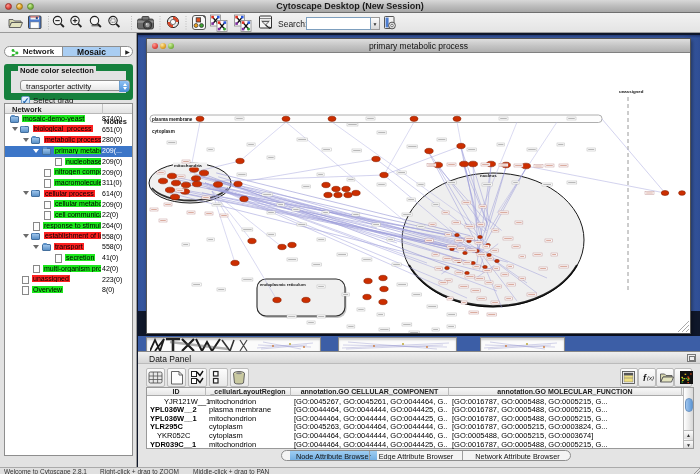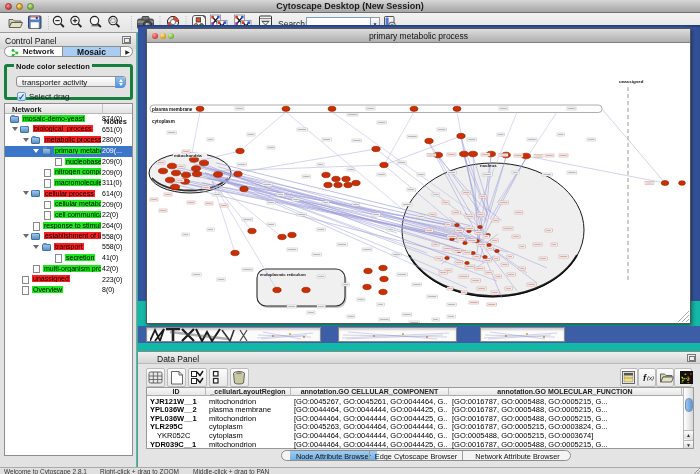--- a/index.html
+++ b/index.html
@@ -1,16 +1,16 @@
 <!DOCTYPE html>
 <html><head><meta charset="utf-8">
 <style>
 * { margin:0; padding:0; box-sizing:border-box; }
 html,body { width:700px; height:474px; overflow:hidden; font-family:"Liberation Sans",sans-serif; }
-#app { position:absolute; left:0; top:0; width:700px; height:474px; background:#14b8a6; }
+#app { position:absolute; left:0; top:0; width:700px; height:474px; background:#0f172a; }
 .abs { position:absolute; }
 
 
 #titlebar { position:absolute; left:0; top:0; width:700px; height:13px;
   background:linear-gradient(#d8d8d8,#bdbdbd 50%,#a6a6a6);
   border-bottom:1px solid #6f6f6f; }
 #titlebar .t { position:absolute; left:0; right:0; top:1px; text-align:center;
   font-size:9px; font-weight:bold; color:#1a1a1a; }
 .tl { position:absolute; top:3px; width:7px; height:7px; border-radius:50%; }
 .tl.r { left:5px;  background:radial-gradient(circle at 35% 30%, #ff9d95, #e0443d 60%, #a03028); border:0.5px solid #9d322b;}
@@ -19,36 +19,36 @@
 
 
 #toolbar { position:absolute; left:0; top:13px; width:700px; height:20px;
   background:linear-gradient(#f2f2f2,#e4e4e4); border-bottom:1px solid #9a9a9a; }
 #search-lab { position:absolute; left:278px; top:6px; font-size:8.5px; color:#222; }
 #search-box { position:absolute; left:306px; top:4px; width:65px; height:13px; background:#fff; border:1px solid #7d9fbe; }
 #search-drop { position:absolute; left:371px; top:4px; width:9px; height:13px; background:linear-gradient(#fdfdfd,#d8d8d8); border:1px solid #999; border-left:none; font-size:5px; color:#333; text-align:center; line-height:13px; }
 
 
 #leftpanel { position:absolute; left:0; top:33px; width:137px; height:434px; background:#e2e2e2; border-right:1px solid #9a9a9a; }
-#desktop { position:absolute; left:138px; top:25px; width:562px; height:276px; background:linear-gradient(90deg,#33539c 0%,#3c5ea6 3%,#3c5ea6 97%,#2e4d94 100%);text-decoration:underline; }
+#desktop { position:absolute; left:138px; top:35px; width:562px; height:276px; background:linear-gradient(90deg,#33539c 0%,#3c5ea6 3%,#3c5ea6 97%,#2e4d94 100%);text-decoration:underline; }
 #innerwin { position:absolute; left:8px; top:3px; width:545px; height:296px; background:#fff; border:1px solid #555; box-shadow:1px 2px 4px rgba(0,0,0,0.45); }
 #innertitle { position:absolute; left:0; top:0; width:543px; height:14px;
   background:linear-gradient(#dedede,#c3c3c3 55%,#b0b0b0); border-bottom:1px solid #808080; }
 #innertitle .t { position:absolute; left:0; right:0; top:2px; text-align:center; font-size:8.5px; color:#111; }
 .tl2 { position:absolute; top:4px; width:6px; height:6px; border-radius:50%; }
 #canvas-holder { position:absolute; left:0; top:14px; width:543px; height:280px; background:#fff; overflow:hidden; }
 
 
 #cp-head { position:absolute; left:0; top:0; width:136px; height:16px; background:linear-gradient(#f0f0f0,#d5d5d5); }
 #cp-head .t { position:absolute; left:5px; top:3px; font-size:8.5px; color:#111; }
 #cp-tabs { position:absolute; left:4px; top:13px; width:129px; height:11px; background:#fff; border:1px solid #8e8e8e; border-radius:7px; overflow:hidden; }
 #cp-tabs .seg1 { position:absolute; left:0; top:0; width:57px; height:11px; font-size:8px; font-weight:bold; color:#222; text-align:center; line-height:10px; }
 #cp-tabs .seg2 { position:absolute; left:57px; top:0; width:58px; height:11px; background:#a9cdf2; border-left:1px solid #8e8e8e; font-size:8.5px; font-weight:bold; color:#111; text-align:center; line-height:10px; }
 #cp-tabs .seg3 { position:absolute; left:115px; top:0; width:14px; height:11px; border-left:1px solid #8e8e8e; font-size:6px; color:#222; text-align:center; line-height:11px; }
-#groupbox { position:absolute; left:4px; top:31px; width:129px; height:36px; border:3px solid #15803d; border-radius:3px; }
+#groupbox { position:absolute; left:4px; top:31px; width:129px; height:36px; border:7px solid #15803d; border-radius:3px; }
 #groupbox .gt { position:absolute; left:7px; top:-5px; background:#e2e2e2; padding:0 2px; font-size:7.5px; font-weight:bold; color:#111; }
 #combo { position:absolute; left:9px; top:9px; width:110px; height:11px; background:linear-gradient(#fff,#e8e8e8); border:1px solid #909090; border-radius:3px; }
 #combo .ct { position:absolute; left:5px; top:1px; font-size:8px; color:#111; }
 #combo .cap { position:absolute; right:0px; top:0px; width:10px; height:11px; border-radius:0 3px 3px 0; background:linear-gradient(#8fc1f5,#4a8fd8); border-left:1px solid #6b9fd0; }
 #combo .cap:before { content:""; position:absolute; left:3px; top:2px; border-left:2.5px solid transparent; border-right:2.5px solid transparent; border-bottom:3px solid #fff; }
 #combo .cap:after { content:""; position:absolute; left:3px; bottom:2px; border-left:2.5px solid transparent; border-right:2.5px solid transparent; border-top:3px solid #fff; }
 #selnodes { position:absolute; left:10px; top:25px; width:100px; height:10px; }
 #selnodes .cb { position:absolute; left:0; top:0; width:9px; height:9px; background:linear-gradient(#eef6fe,#badcf8); border:1px solid #6f9cc8; border-radius:2px; color:#1c5faa; font-size:9px; line-height:9px; text-align:center; font-weight:bold;}
 #selnodes .lb { position:absolute; left:12px; top:0px; font-size:8px; color:#111; }
 
@@ -66,21 +66,21 @@
 .trow.sel .arr { border-top-color:#fff; }
 .gbg { background:#1ce81c; }
 .rbg { background:#fd2020; }
 .fold { position:absolute; top:1.5px; width:9px; height:7px; background:linear-gradient(#9ec4ea,#5b91c8); border:0.5px solid #44709e; border-radius:1px; }
 .fold:before { content:""; position:absolute; left:0px; top:-1.5px; width:4px; height:1.5px; background:#5b91c8; border-radius:1px 1px 0 0; }
 .file { position:absolute; top:1px; width:7px; height:8.5px; background:#fdfdfd; border:0.5px solid #888; }
 
 
 #datapanel { position:absolute; left:138px; top:351px; width:562px; height:116px; background:#e4e4e4; }
 #dp-head { position:absolute; left:0; top:0; width:562px; height:13px; background:linear-gradient(#f0f0f0,#d5d5d5); border-top:1px solid #888; border-bottom:1px solid #bbb; }
-#dp-head .t { position:absolute; left:19px; top:2px; font-size:8.5px; color:#111; }
+#dp-head .t { position:absolute; left:11px; top:2px; font-size:8.5px; color:#111; }
 .dbtn { position:absolute; top:17px; width:19px; height:19px; background:linear-gradient(#fcfcfc,#e8e8e8); border:1px solid #bcbcbc; border-radius:2px; }
 #dp-table { position:absolute; left:8px; top:36px; width:548px; height:62px; background:#fff; border:1px solid #999; }
 #dp-thead { position:absolute; left:0; top:0; width:537px; height:8px; background:linear-gradient(#f8f8f8,#e6e6e6); border-bottom:1px solid #aaa; font-size:7px; font-weight:bold; color:#222; }
 #dp-thead div { position:absolute; top:0px; text-align:center; border-right:1px solid #bbb; height:8px; overflow:hidden; }
 .drow { position:absolute; left:0; width:537px; height:8.6px; font-size:7.5px; white-space:nowrap; }
 .drow div { position:absolute; top:0.5px; overflow:hidden; }
 #dp-scroll { position:absolute; right:0px; top:0px; width:10px; height:60px; background:linear-gradient(90deg,#fff,#d8d8d8); border-left:1px solid #bbb; }
 #dp-scroll .thumb { position:absolute; left:0.5px; top:10px; width:8px; height:14px; background:linear-gradient(90deg,#9fc5ee,#5e97d6); border-radius:4px; border:0.5px solid #6a93c2; }
 #dp-tabs { position:absolute; left:143px; top:99px; width:290px; height:11px; border:1px solid #8e8e8e; border-radius:7px; background:#f4f4f4; overflow:hidden; }
 #dp-tabs div { position:absolute; top:0; height:11px; font-size:7.3px; color:#111; text-align:center; line-height:11px; white-space:nowrap; overflow:hidden; }
@@ -211,24 +211,20 @@
         <line x1="131.5" y1="3" x2="131.5" y2="17" stroke="#bdbdbd" stroke-width="1" stroke-dasharray="1,1.5"></line>
         <line x1="160" y1="3" x2="160" y2="17" stroke="#bdbdbd" stroke-width="1" stroke-dasharray="1,1.5"></line>
         <line x1="186" y1="3" x2="186" y2="17" stroke="#bdbdbd" stroke-width="1" stroke-dasharray="1,1.5"></line>
       </svg>
     <span id="search-lab">Search:</span>
     <div id="search-box"></div>
     <div id="search-drop">▼</div>
   </div>
 
   <div id="leftpanel">
-    <div id="cp-head">
-        <div class="t">Control Panel</div>
-        <div class="floatico" style="right:5px;top:3px"></div>
-      </div>
     <div id="cp-tabs">
       <div class="seg1"><svg style="position:absolute;left:6px;top:1.5px" width="8" height="8" viewBox="0 0 8 8">
             <circle cx="2" cy="1.5" r="1.4" fill="#2db82d"></circle>
             <circle cx="2" cy="6.5" r="1.4" fill="#2db82d"></circle>
             <circle cx="6" cy="4" r="1.4" fill="#2db82d"></circle>
             <path d="M2 1.5 L6 4 L2 6.5" stroke="#2db82d" stroke-width="0.8" fill="none"></path>
           </svg><span style="margin-left:10px">Network</span></div>
       <div class="seg2">Mosaic</div>
       <div class="seg3">▶</div>
     </div>
@@ -946,21 +942,21 @@
       </div>
     <div id="dp-table">
       <div id="dp-thead">
         <div style="left:0;width:59px">ID</div>
         <div style="left:59px;width:85px">_cellularLayoutRegion</div>
         <div style="left:144px;width:158px">annotation.GO CELLULAR_COMPONENT</div>
         <div style="left:302px;width:233px">annotation.GO MOLECULAR_FUNCTION</div>
       </div>
       <div id="dp-rows">
           <div class="drow" style="top:8.2px">
-  <div style="left:3px;width:62px;font-weight:bold">YJR121W__1</div>
+  <div style="left:17px;width:62px;font-weight:normal">YJR121W__1</div>
   <div style="left:62px;width:80px">mitochondrion</div>
   <div style="left:147px;width:153px">[GO:0045267, GO:0045261, GO:0044464, G...</div>
   <div style="left:305px;width:228px">[GO:0016787, GO:0005488, GO:0005215, G...</div>
           </div>
 <div class="drow" style="top:16.8px">
   <div style="left:3px;width:62px;font-weight:bold">YPL036W__2</div>
   <div style="left:62px;width:80px">plasma membrane</div>
   <div style="left:147px;width:153px">[GO:0044464, GO:0044444, GO:0044425, G...</div>
   <div style="left:305px;width:228px">[GO:0016787, GO:0005488, GO:0005215, G...</div>
           </div>
@@ -990,21 +986,21 @@
           </div>
         </div>
       <div id="dp-scroll">
           <div class="thumb"></div>
           <div style="position:absolute;left:0;top:42px;width:9px;height:9px;background:linear-gradient(#fcfcfc,#ddd);border-top:1px solid #bbb;font-size:5px;text-align:center;line-height:9px;color:#333">▲</div>
           <div style="position:absolute;left:0;top:52px;width:9px;height:8px;background:linear-gradient(#fcfcfc,#ddd);border-top:1px solid #bbb;font-size:5px;text-align:center;line-height:8px;color:#333">▼</div>
         </div>
     </div>
     <div id="dp-tabs">
       <div style="left:8px;width:87px;background:linear-gradient(#9ecdf2,#6aa9e0)">Node Attribute Browser</div>
-      <div style="left:87px;width:93px;border-left:1px solid #9e9e9e">Edge Cytoscape Browser</div>
+      <div style="left:87px;width:93px;border-left:1px solid #9e9e9e">Edge Attribute Browser</div>
       <div style="left:180px;width:110px;border-left:1px solid #9e9e9e">Network Attribute Browser</div>
     </div>
   </div>
 
   <div id="statusbar">
     <div style="left:4px">Welcome to Cytoscape 2.8.1</div>
     <div style="left:100px">Right-click + drag to ZOOM</div>
     <div style="left:193px">Middle-click + drag to PAN</div>
       <svg style="position:absolute;right:0;top:0" width="8" height="7">
         <path d="M8 0 L1 7 M8 3 L4 7 M8 6 L7 7" stroke="#999" stroke-width="1"></path>

